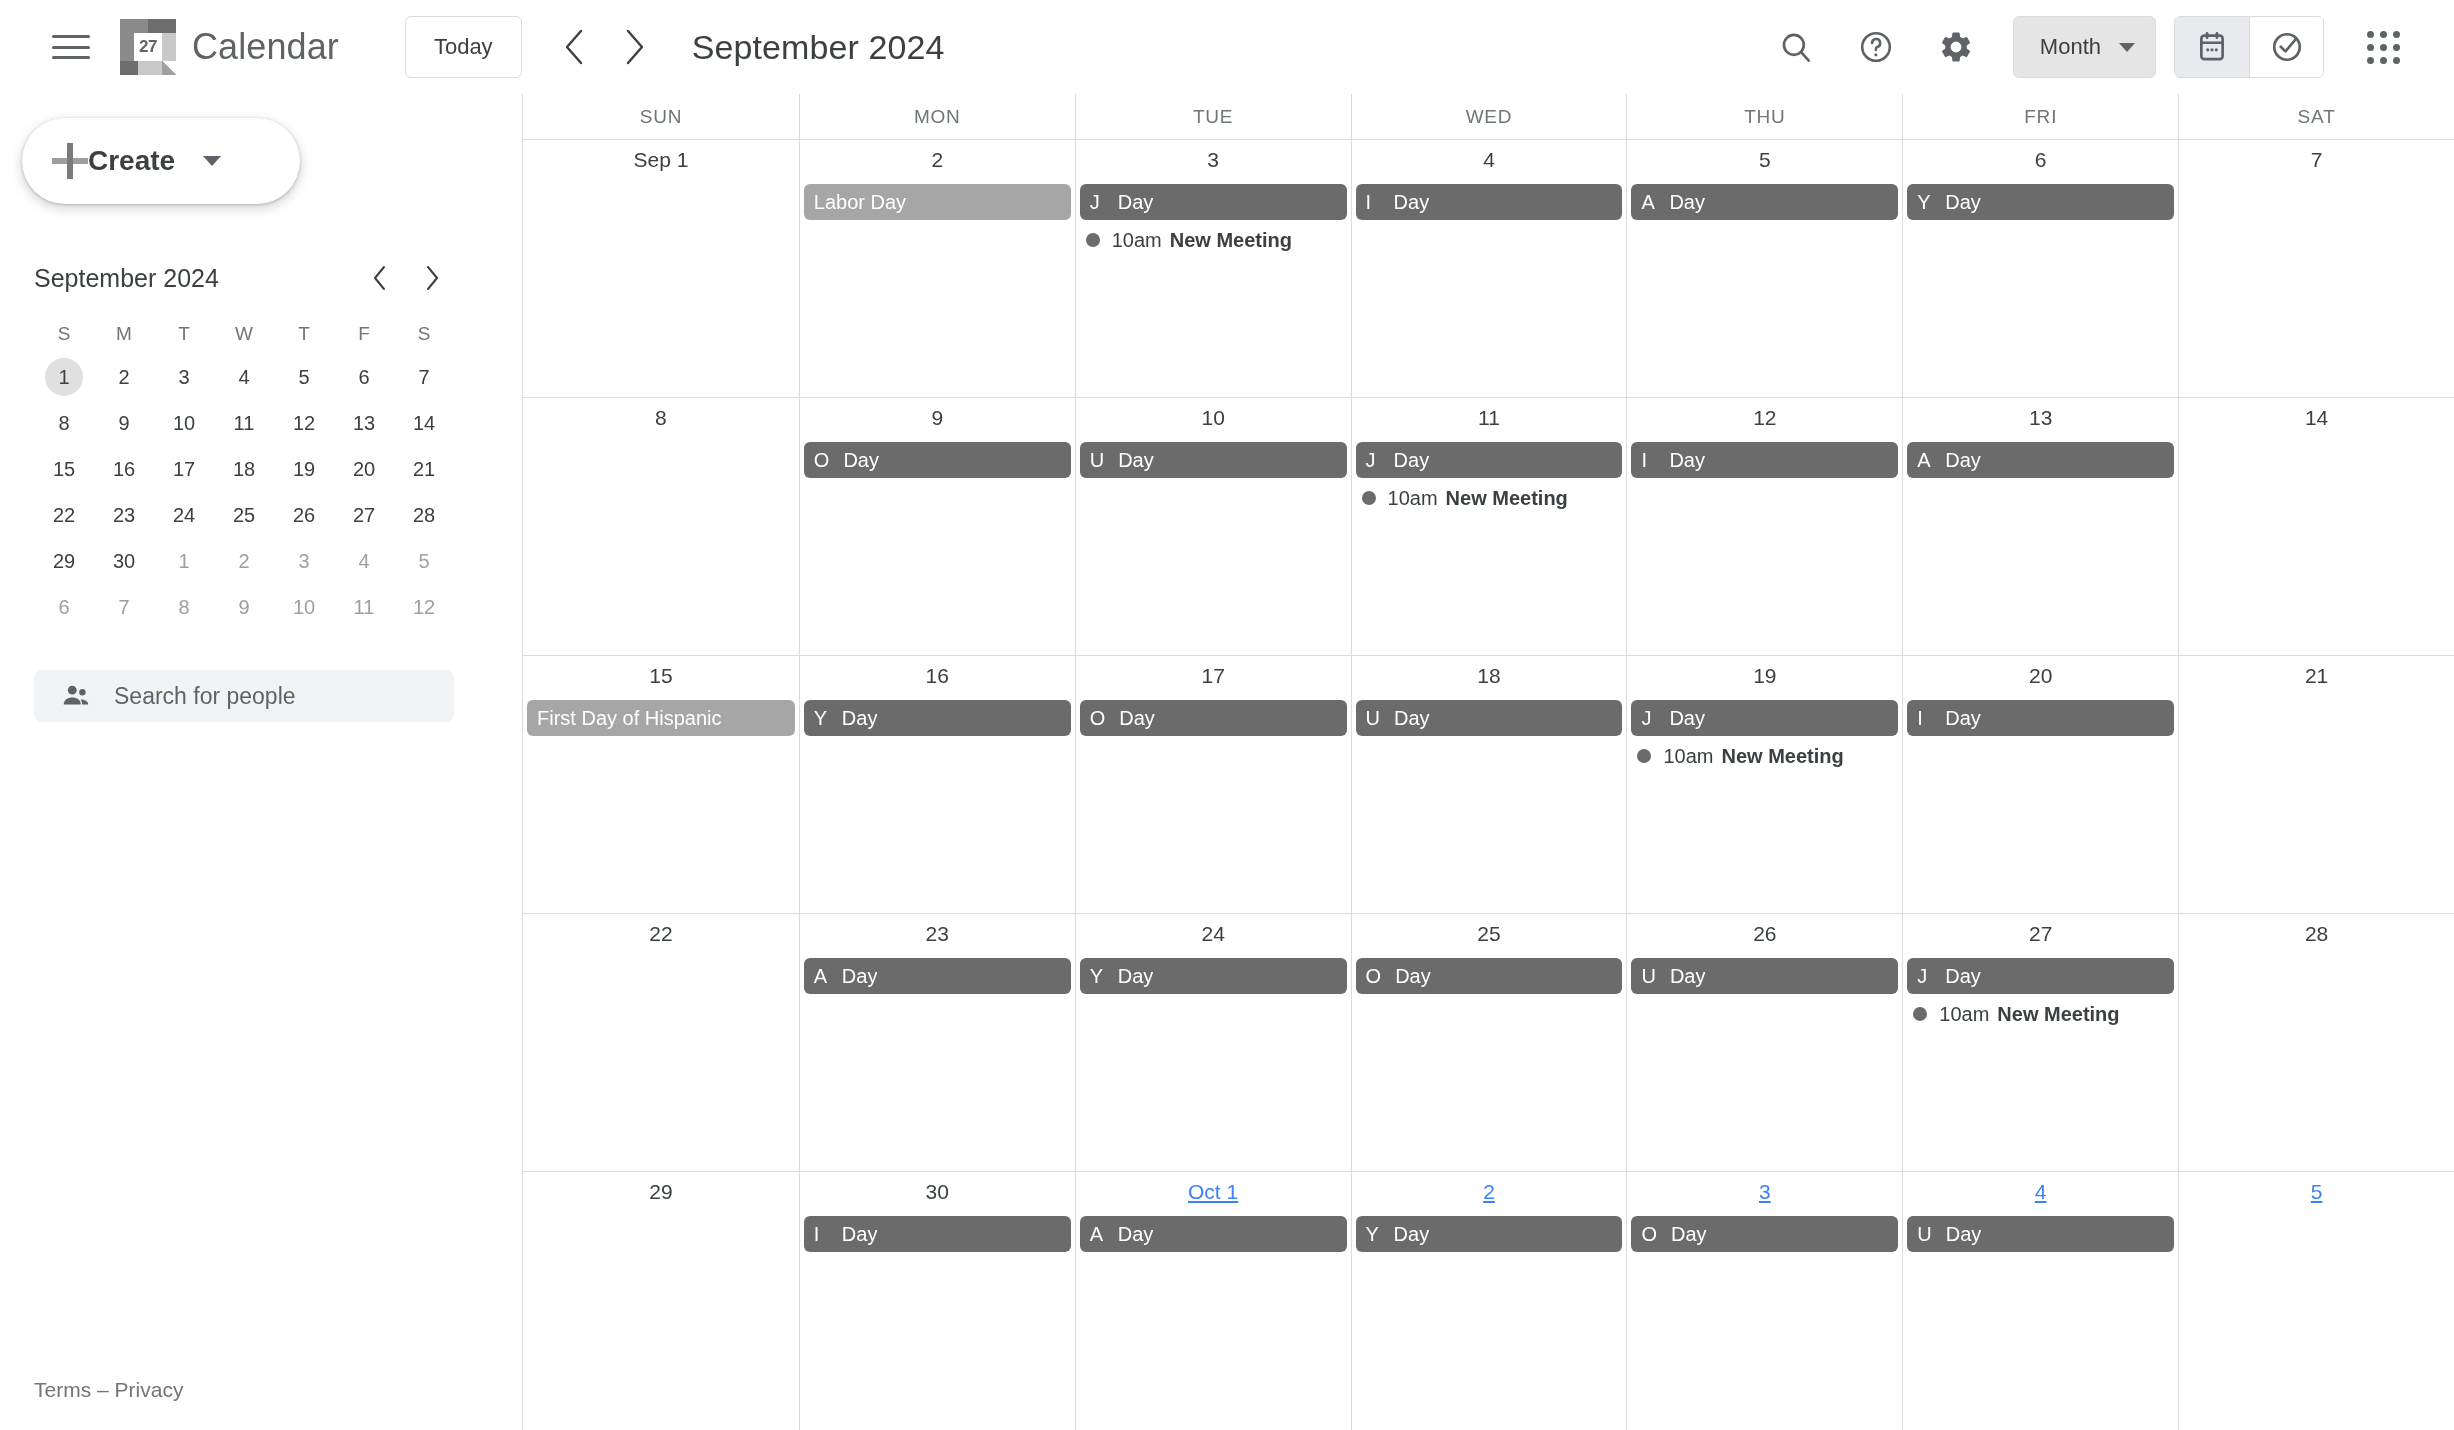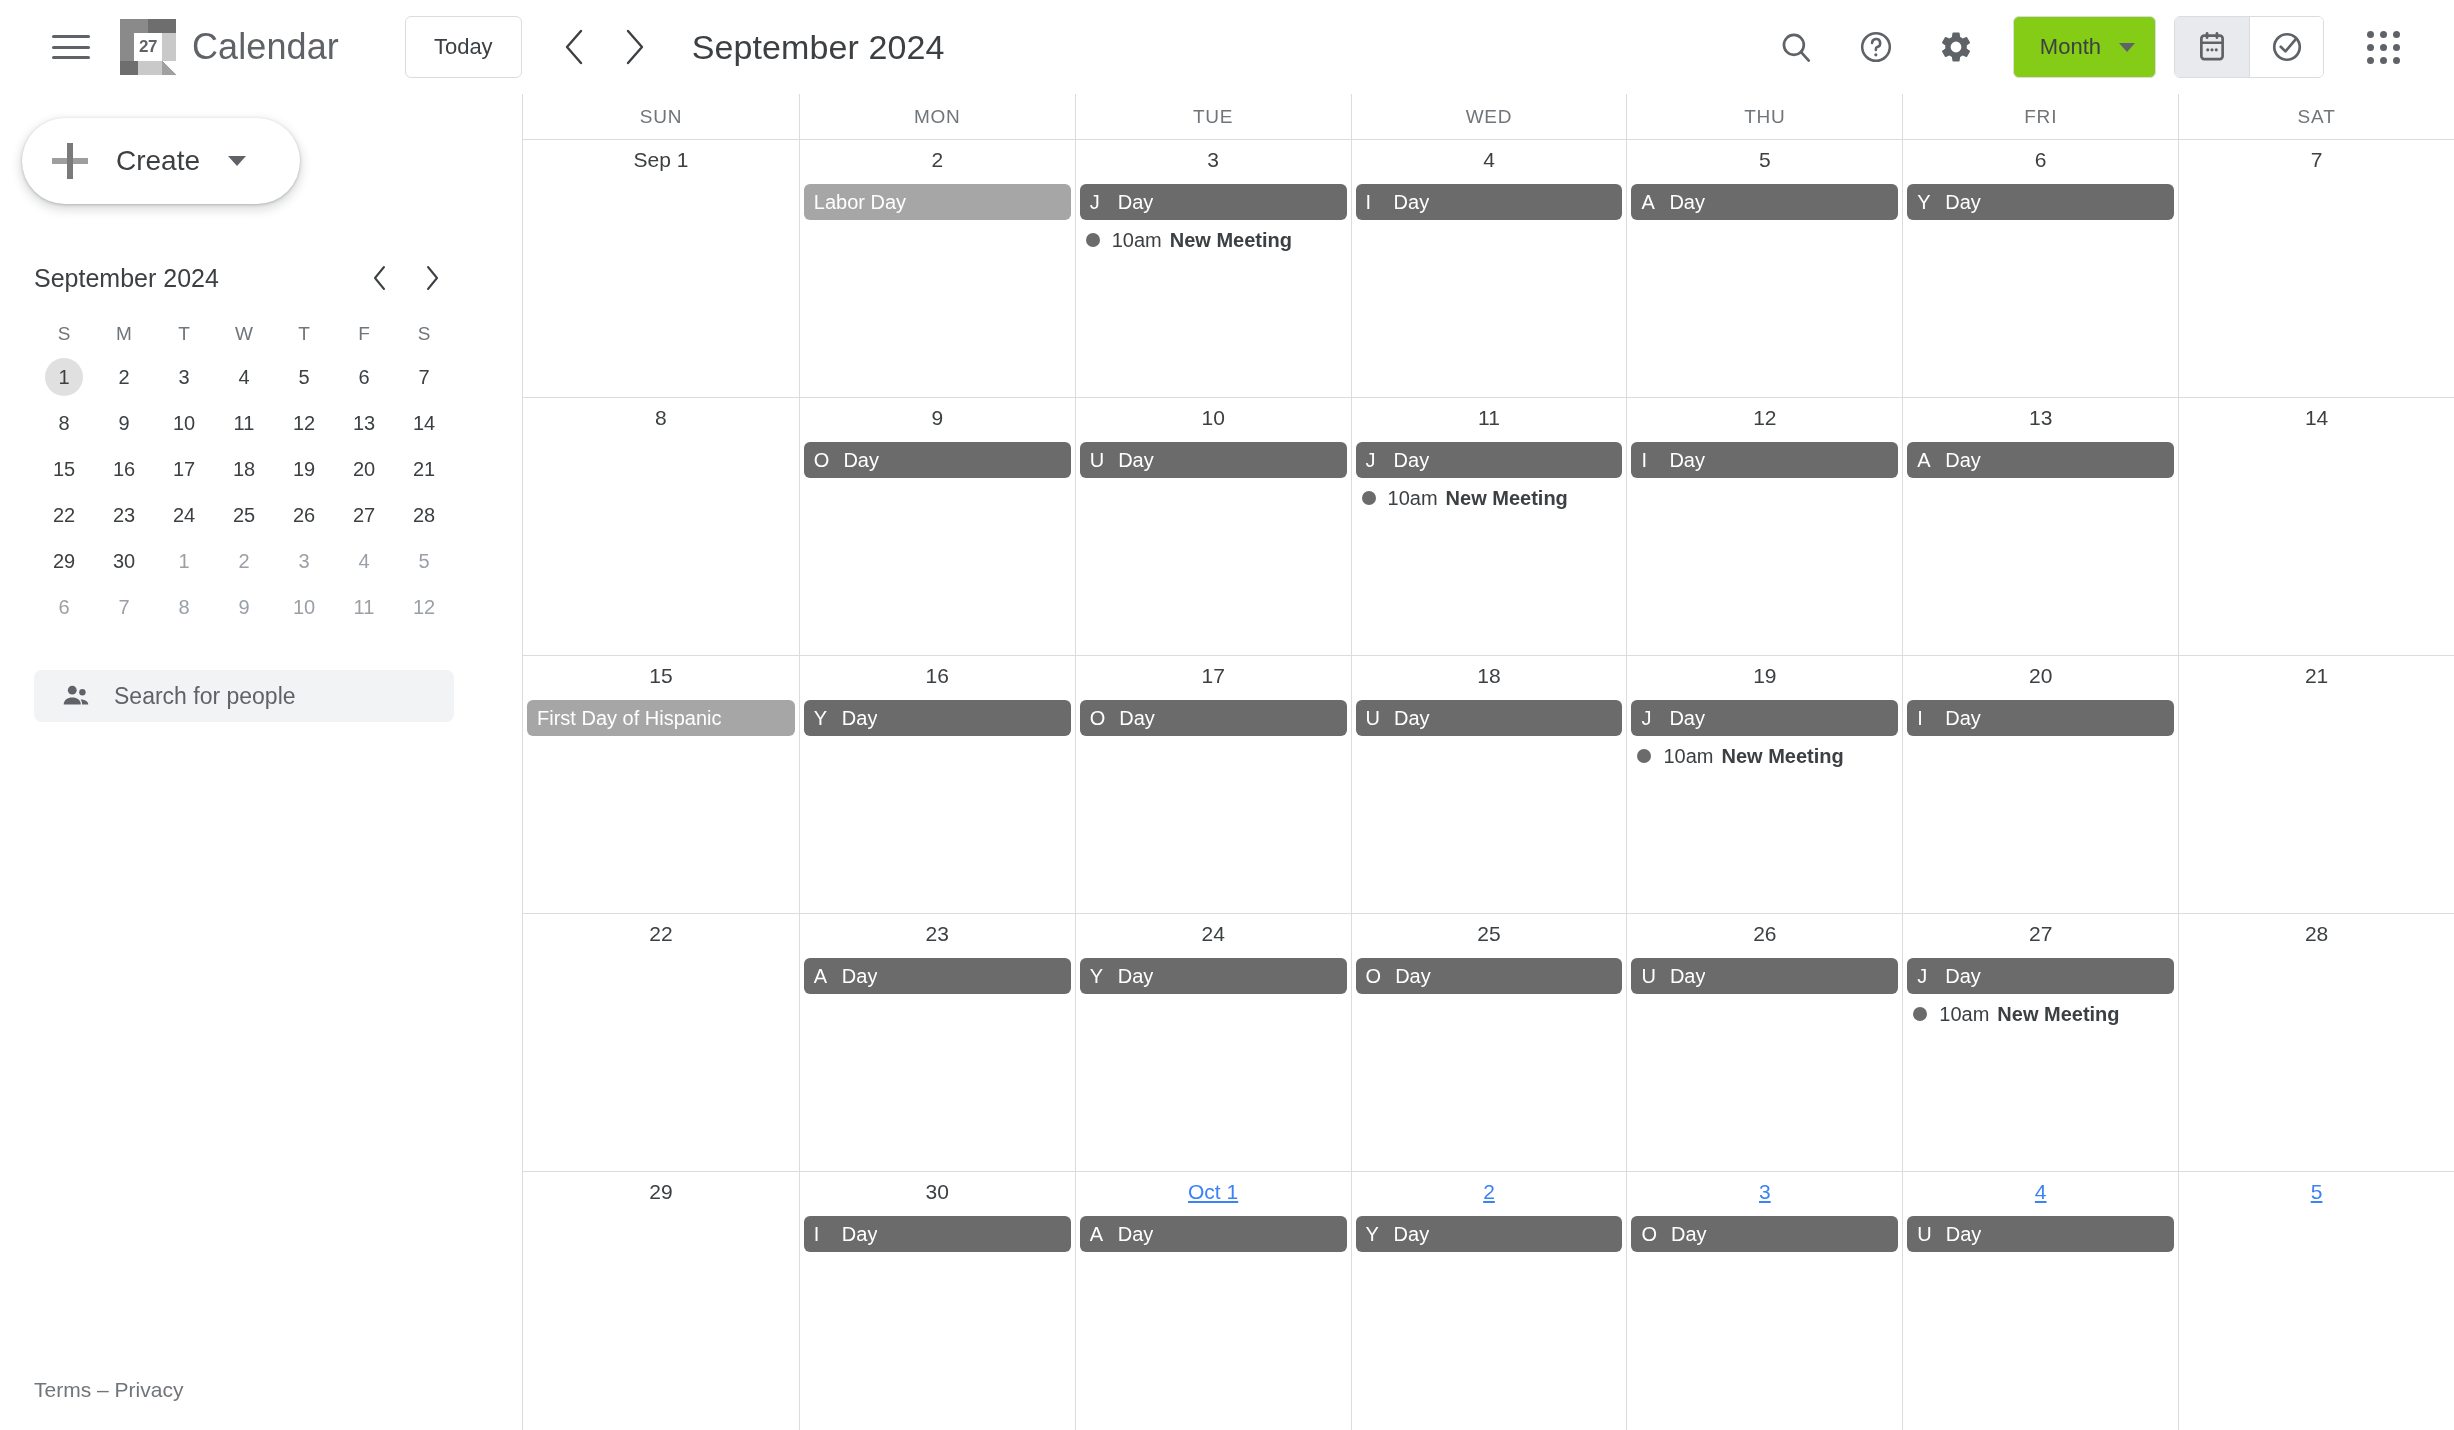--- a/index.html
+++ b/index.html
@@ -110,21 +110,21 @@
     margin-left: auto;
     display: flex;
     align-items: center;
     gap: 6px;
   }
   .view-select {
     height: 62px;
     padding: 0 20px 0 26px;
     border: 1px solid #dadce0;
     border-radius: 6px;
-    background:#84cc16;
+    background:#e5e5e5;
     display:flex; align-items:center; gap: 18px;
     font-size: 22px; color:#3c4043;
     cursor:pointer;
     margin-left: 14px;
     margin-right: 12px;
   }
   .caret-down {
     width: 0; height: 0;
     border-left: 8px solid transparent;
     border-right: 8px solid transparent;
@@ -186,21 +186,21 @@
     box-shadow: 0 1px 3px rgba(60,64,67,.30), 0 4px 8px 3px rgba(60,64,67,.15);
     display:flex; align-items:center;
     padding-left: 30px;
     cursor:pointer;
     border: none;
   }
   .plus-ic { position:relative; width:36px; height:36px; flex:none; }
   .plus-ic .h { position:absolute; top:15px; left:0; width:36px; height:6px; background:#9e9e9e; }
   .plus-ic .v { position:absolute; left:15px; top:0; width:6px; height:36px; background:#7a7a7a; }
   .create-label {
-    font-size: 28px; color:#3c4043; margin-left: 28px; font-weight:400;
+    font-size: 28px; color:#3c4043; font-weight:700;
   }
   .create-caret {
     margin-left: 28px;
     width:0;height:0;
     border-left: 9px solid transparent;
     border-right: 9px solid transparent;
     border-top: 10px solid #5f6368;
   }
 
   .mini-cal { margin: 52px 34px 0 34px; width: 420px; }

